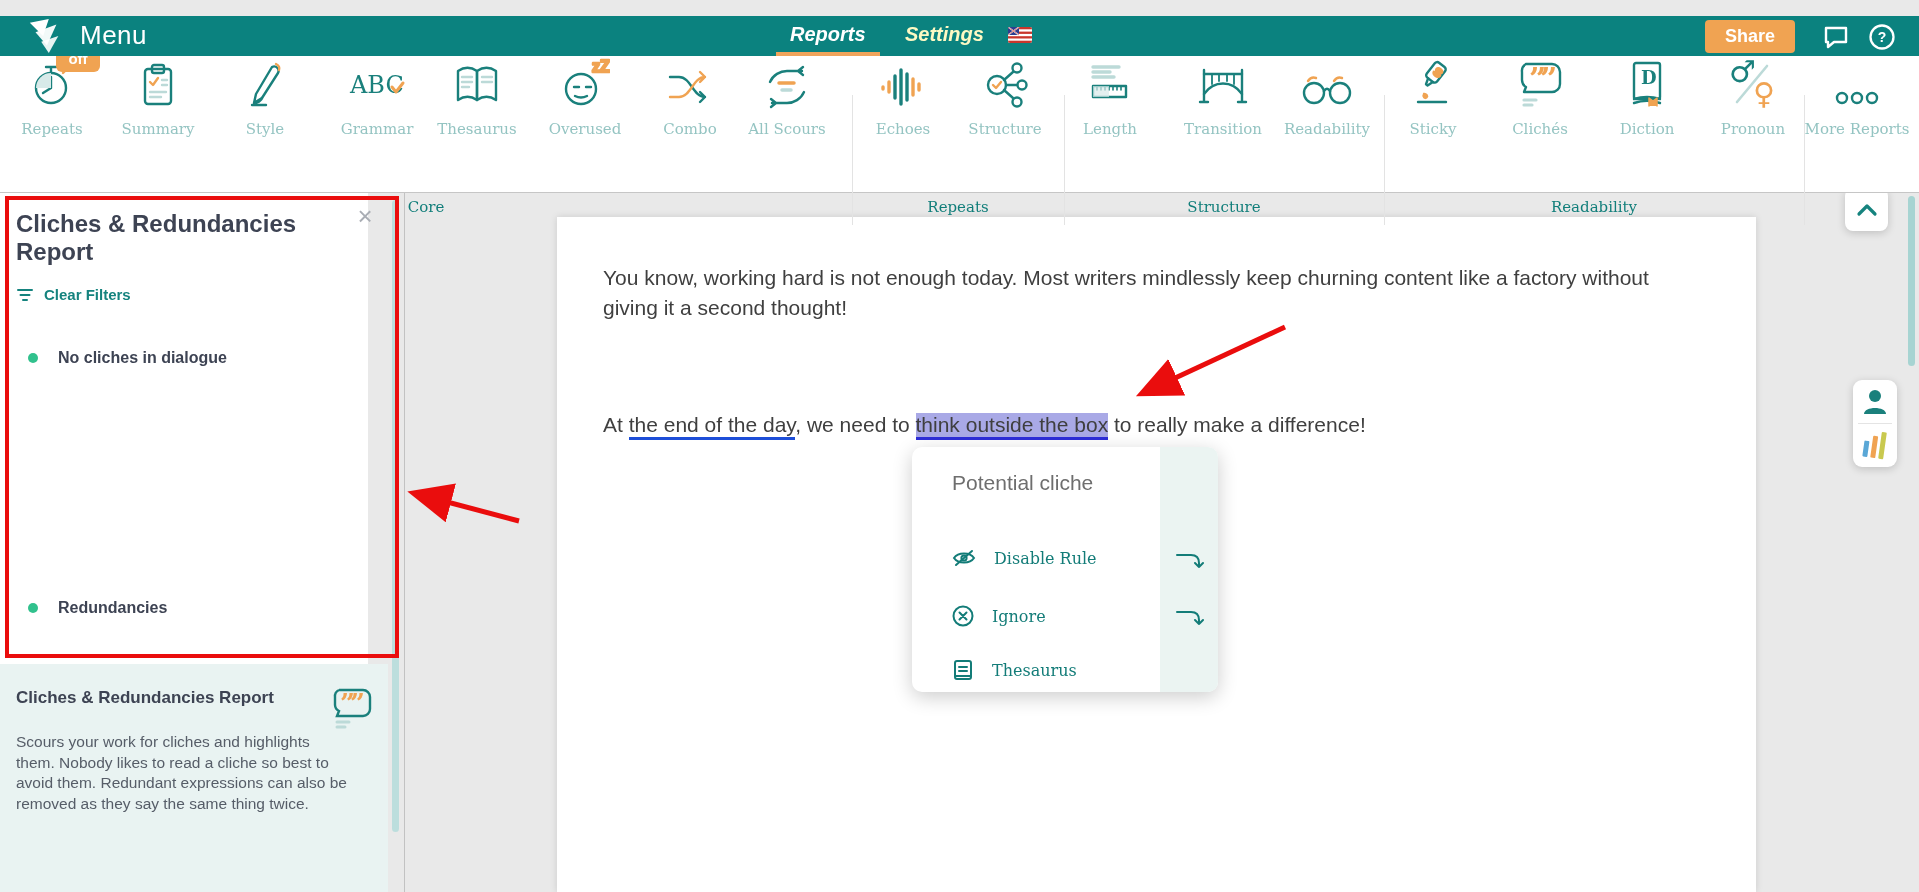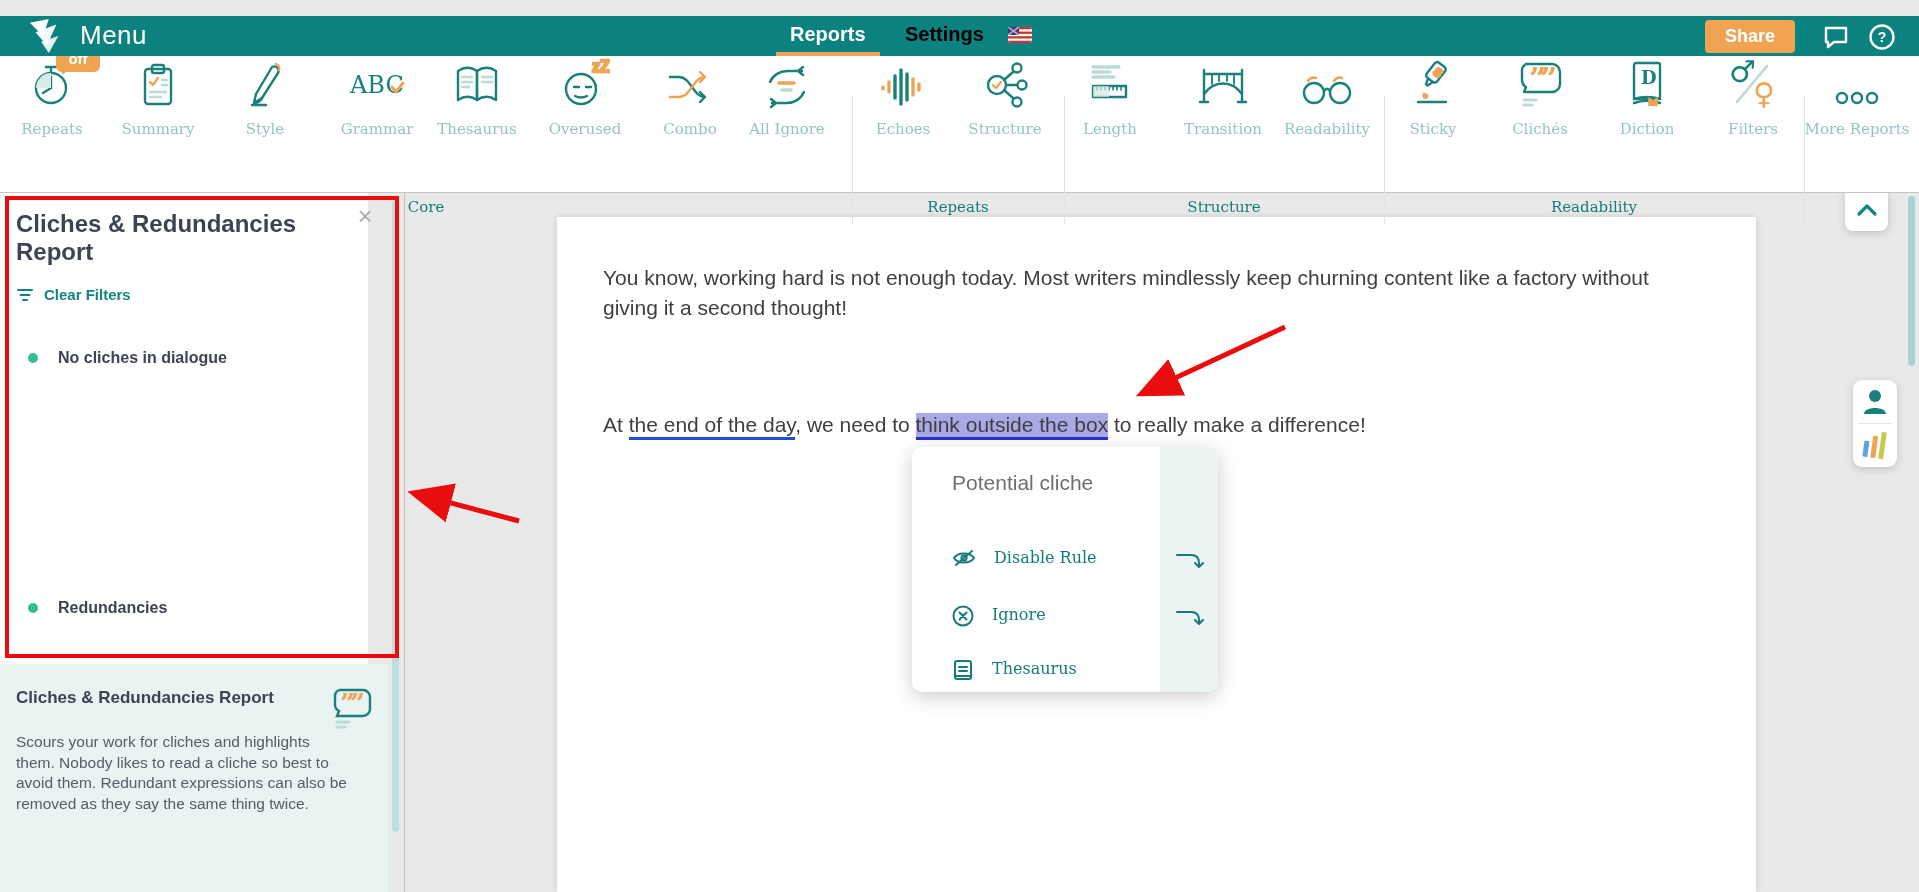--- a/index.html
+++ b/index.html
@@ -3,24 +3,24 @@
 <meta charset="utf-8">
 <style>
   * { margin:0; padding:0; box-sizing:border-box; }
   html,body { width:1919px; height:892px; font-family:"Liberation Sans", sans-serif; }
   #app { position:relative; width:1919px; height:892px; background:#e9e9e9; overflow:hidden; }
 
   
   .topbar { position:absolute; left:0; top:16px; width:1919px; height:40px; background:#0b827f; z-index:30; }
   .logo { position:absolute; left:24px; top:1px; width:42px; height:38px; }
   .menu-label { position:absolute; left:80px; top:4px; color:#ffffff; font-size:26px; font-weight:500; letter-spacing:0.5px; }
-  .tab { position:absolute; top:7px; font-size:20px; font-weight:700; cursor:pointer; }
+  .tab { position:absolute; top:7px; font-size:20px; font-weight:700; cursor:pointer;font-style:italic; }
   .tab-reports { left:790px; color:#ffffff; }
   .tab-reports::after { content:""; position:absolute; left:-14px; right:-14px; bottom:-10px; height:4px; background:#f0a45b; }
-  .tab-settings { left:905px; color:#000000; }
+  .tab-settings { left:905px; color:#fef9c3; }
   .flag { position:absolute; left:1008px; top:11px; width:24px; height:16px; border-radius:2px; overflow:hidden; }
   .share-btn { position:absolute; left:1705px; top:4px; width:90px; height:33px; background:#f0a352; border:none; border-radius:4px; color:#fff; font-size:18px; font-weight:700; font-family:"Liberation Sans",sans-serif; cursor:pointer; }
   .top-ico { position:absolute; top:7px; width:28px; height:28px; cursor:pointer; }
 
   
   .toolbar { position:absolute; left:0; top:40px; width:1919px; height:153px; background:#ffffff; border-bottom:1px solid #c6c6c6; z-index:20; }
   .titem { position:absolute; top:12px; width:104px; height:108px; text-align:center; cursor:pointer; }
   .titem .icw { height:58px; display:flex; align-items:flex-end; justify-content:center; }
   .tlabel { margin-top:10px; font-family:"DejaVu Serif","Liberation Serif",serif; font-size:15px; color:#94c4c2; }
   .tgroup { position:absolute; top:158px; font-family:"DejaVu Serif","Liberation Serif",serif; font-size:15px; color:#117e7a; transform:translateX(-50%); }
@@ -55,21 +55,21 @@
   .para { position:absolute; left:46px; width:1070px; font-size:21px; line-height:30px; color:#3f3f3f; }
   .p1 { top:46px; }
   .p2 { top:193px; }
   .cliche-underline { border-bottom:3px solid #1d4ed8; padding-bottom:1px; }
   .cliche-highlight { background:#a9a9e6; border-bottom:3px solid #2d2dd8; padding-bottom:1px; }
 
   
   .popup { position:absolute; left:912px; top:447px; width:306px; height:245px; background:#ffffff; border-radius:10px; box-shadow:0 5px 20px rgba(0,0,0,0.20); z-index:10; }
   .popup-strip { position:absolute; right:0; top:0; width:58px; height:100%; background:#ebf4f2; border-radius:0 10px 10px 0; }
   .popup-title { position:absolute; left:40px; top:24px; font-size:21px; color:#6e6e6e; }
-  .popup-item { position:absolute; left:40px; display:flex; align-items:flex-start; gap:18px; color:#137c78; font-family:"DejaVu Serif","Liberation Serif",serif; font-size:16px; cursor:pointer; }
+  .popup-item { position:absolute; left:40px; display:flex; align-items:center; gap:18px; color:#137c78; font-family:"DejaVu Serif","Liberation Serif",serif; font-size:16px; cursor:pointer; }
   .popup-arrow { position:absolute; left:262px; width:30px; height:24px; cursor:pointer; }
 
   
   .collapse-btn { position:absolute; left:1845px; top:188px; width:43px; height:43px; background:#fff; border-radius:8px; box-shadow:0 2px 8px rgba(0,0,0,0.18); display:flex; align-items:center; justify-content:center; cursor:pointer; z-index:8; }
   .stats-card { position:absolute; left:1853px; top:380px; width:44px; height:87px; background:#fff; border-radius:9px; box-shadow:0 2px 8px rgba(0,0,0,0.18); z-index:8; }
   .stats-divider { position:absolute; left:5px; top:43px; width:34px; height:1px; background:#e4e4e4; }
   .main-scroll { position:absolute; left:1908px; top:196px; width:7px; height:170px; background:#a7d4d2; border-radius:4px; z-index:8; }
 
   
   .anno-box { position:absolute; left:5px; top:196px; width:394px; height:462px; border:4px solid #ea0d0d; z-index:40; pointer-events:none; }
@@ -193,21 +193,21 @@
 
     <div class="titem" style="left:735px">
       <div class="icw">
         <svg class="ticon" width="50" height="46" viewBox="0 0 50 46">
           <path d="M8 18 c3 -7 10 -11 17 -11 h15 M36 7 l5 -4 M36 7 l5 4"></path>
           <path d="M42 28 c-3 7 -10 11 -17 11 H10 M14 39 l-5 -4 M14 39 l-5 4"></path>
           <path class="oacc" d="M17 19 h15" stroke-width="3.5"></path>
           <path class="lacc" d="M20 26 h9" stroke-width="3.5"></path>
         </svg>
       </div>
-      <div class="tlabel">All Ignore</div>
+      <div class="tlabel">All Scours</div>
     </div>
 
     <div class="titem" style="left:851px">
       <div class="icw">
         <svg width="54" height="46" viewBox="0 0 54 46" fill="none" stroke-linecap="round">
           <path d="M7 23 v2" stroke="#f0a352" stroke-width="3.4"></path>
           <path d="M13 18 v10" stroke="#f0a352" stroke-width="3.4"></path>
           <path d="M19 12 v22" stroke="#1a807c" stroke-width="3.4"></path>
           <path d="M25 6 v34" stroke="#1a807c" stroke-width="3.4"></path>
           <path d="M31 10 v26" stroke="#1a807c" stroke-width="3.4"></path>
@@ -309,21 +309,21 @@
     </div>
 
     <div class="titem" style="left:1701px">
       <div class="icw">
         <svg width="52" height="54" viewBox="0 0 52 54">
           <text x="2" y="26" font-size="30" fill="#1a807c" font-family="DejaVu Sans,sans-serif">♂</text>
           <text x="26" y="48" font-size="30" fill="#f0a352" font-family="DejaVu Sans,sans-serif">♀</text>
           <path d="M10 46 L40 10" stroke="#bcdad8" stroke-width="2.6" stroke-linecap="round"></path>
         </svg>
       </div>
-      <div class="tlabel">Filters</div>
+      <div class="tlabel">Pronoun</div>
     </div>
 
     <div class="titem" style="left:1797px; width:120px">
       <div class="icw">
         <svg class="ticon" width="50" height="30" viewBox="0 0 50 30">
           <circle cx="10" cy="18" r="5"></circle>
             <circle cx="25" cy="18" r="5"></circle>
             <circle cx="40" cy="18" r="5"></circle>
         </svg>
       </div>

